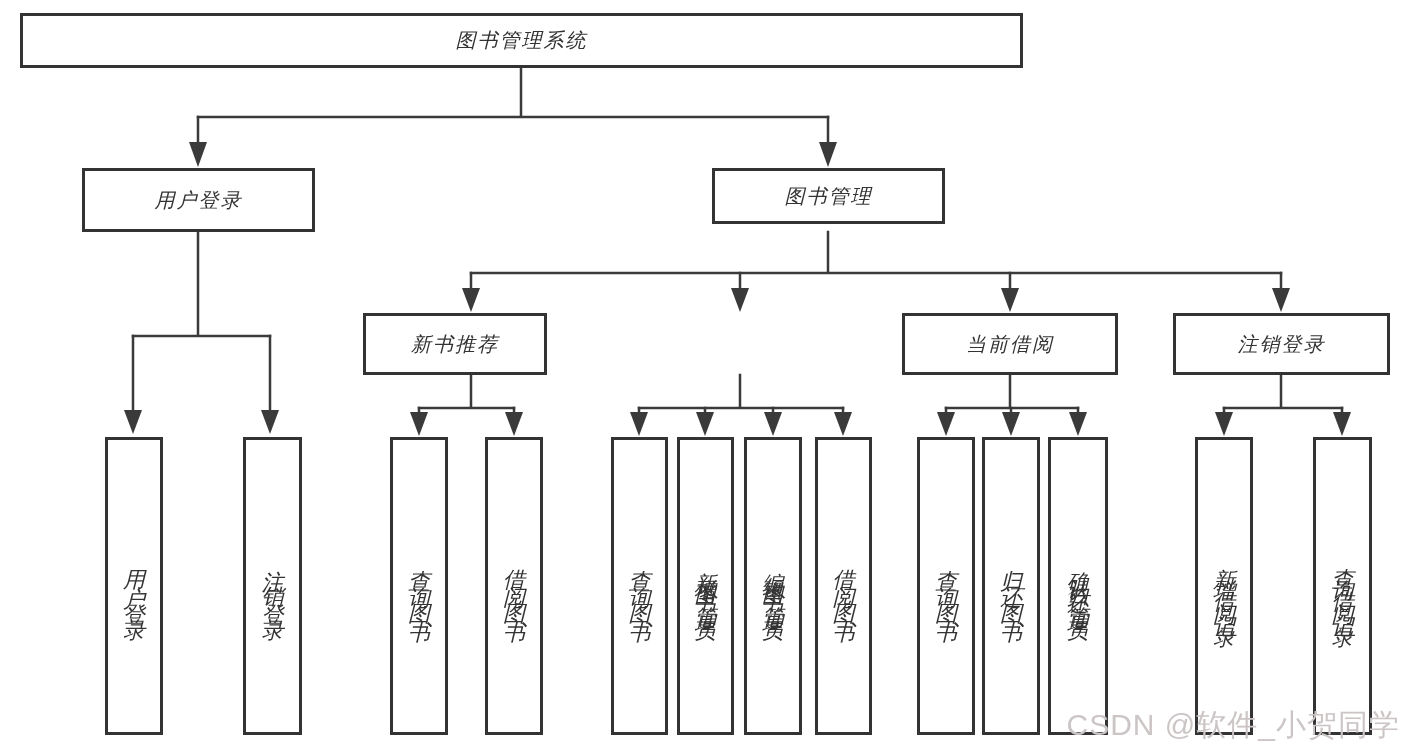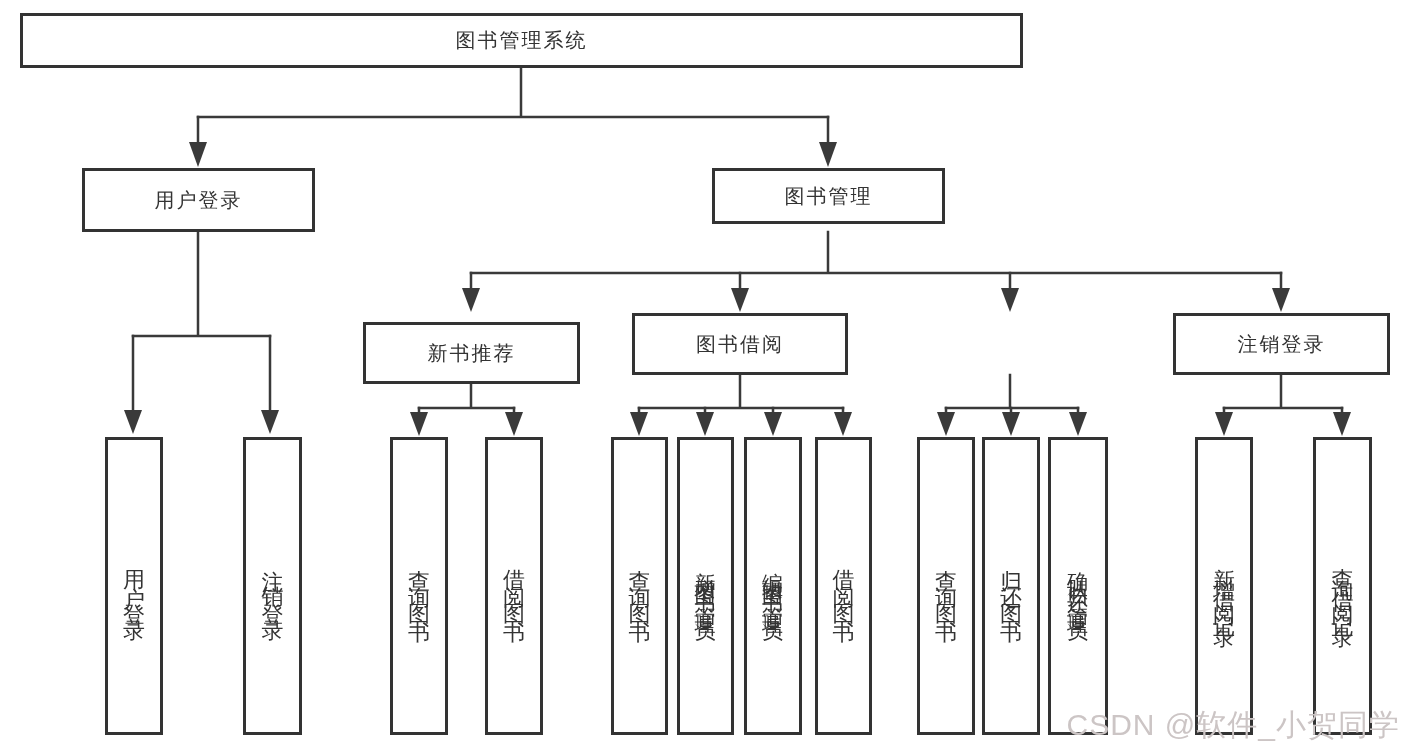--- a/index.html
+++ b/index.html
@@ -14,20 +14,21 @@
   .box {
     position:absolute;
     background:#ffffff;
     border:3px solid #333333;
     box-sizing:border-box;
     display:flex;
     align-items:center;
     justify-content:center;
     color:#333333;
     z-index:2;
+    font-style:italic;
   }
   .h { font-size:20px; letter-spacing:2px; white-space:nowrap; }
   .root { font-size:20px; }
   .v {
     writing-mode:vertical-rl;
     text-orientation:mixed;
     line-height:1;
     white-space:nowrap;
   }
   .v4 { font-size:22px; letter-spacing:17px; }
@@ -94,22 +95,22 @@
       <polygon points="1215,412 1233,412 1224,436"></polygon>
       <polygon points="1333,412 1351,412 1342,436"></polygon>
     </g>
   </svg>
 
   <div class="box h root" style="left:20px;top:13px;width:1003px;height:55px">图书管理系统</div>
 
   <div class="box h" style="left:82px;top:168px;width:233px;height:64px">用户登录</div>
   <div class="box h" style="left:712px;top:168px;width:233px;height:56px">图书管理</div>
 
-  <div class="box h" style="left:363px;top:322px;width:217px;height:62px">新书推荐</div>
-  <div class="box h" style="left:632px;top:313px;width:216px;height:62px">图书借阅</div>
+  <div class="box h" style="left:363px;top:313px;width:184px;height:62px">新书推荐</div>
+  <div class="box h" style="left:902px;top:313px;width:216px;height:62px">当前借阅</div>
   <div class="box h" style="left:1173px;top:313px;width:217px;height:62px">注销登录</div>
 
   <div class="box v v4" style="left:105px;top:437px;width:58px;height:298px">用户登录</div>
   <div class="box v v4" style="left:243px;top:437px;width:59px;height:298px">注销登录</div>
 
   <div class="box v v4" style="left:390px;top:437px;width:58px;height:298px">查询图书</div>
   <div class="box v v4" style="left:485px;top:437px;width:58px;height:298px">借阅图书</div>
 
   <div class="box v v4" style="left:611px;top:437px;width:57px;height:298px">查询图书</div>
   <div class="box v v9" style="left:677px;top:437px;width:57px;height:298px">新增图书（管理员）</div>

